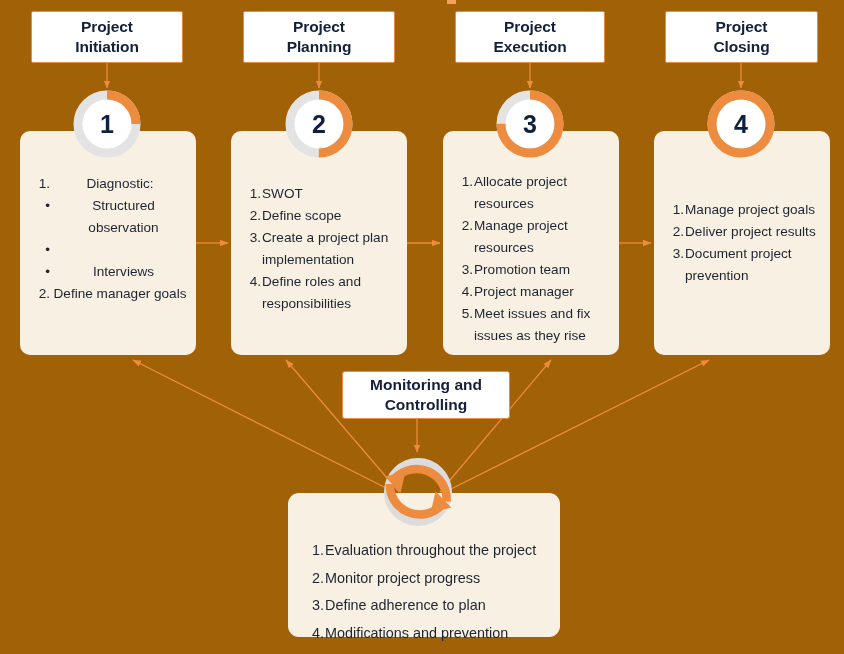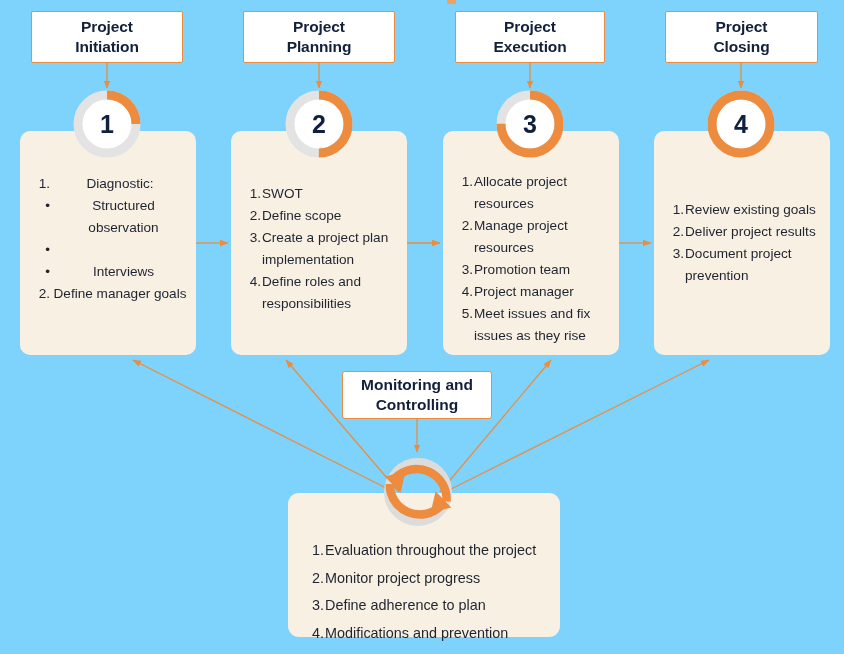--- a/index.html
+++ b/index.html
@@ -7,21 +7,21 @@
     padding: 0;
     background: #ffffff;
   }
   body {
     font-family: "Liberation Sans", sans-serif;
   }
   #stage {
     position: relative;
     width: 844px;
     height: 654px;
-    background: #7dd3fc;
+    background: #a16207;
     overflow: hidden;
   }
   #svg-layer {
     position: absolute;
     left: 0; top: 0;
     width: 844px;
     height: 654px;
     pointer-events: none;
   }
   .phase-header {
@@ -254,21 +254,21 @@
         <span class="li-marker li-num">5.</span>
         <span class="li-text">Meet issues and fix issues as they rise</span>
       </li>
     </ul>
   </div>
 
   <div class="phase-card card-4" style="left:654px; top:131px; width:176px; height:224px;">
     <ul class="card-list" style="margin-top:68px; margin-left:14px; margin-right:6px;">
       <li class="li-row">
         <span class="li-marker li-num">1.</span>
-        <span class="li-text">Review existing goals</span>
+        <span class="li-text">Manage project goals</span>
       </li>
       <li class="li-row">
         <span class="li-marker li-num">2.</span>
         <span class="li-text">Deliver project results</span>
       </li>
       <li class="li-row">
         <span class="li-marker li-num">3.</span>
         <span class="li-text">Document project prevention</span>
       </li>
     </ul>
@@ -299,21 +299,21 @@
   </div>
 
   <div class="ring" style="left:705px; top:88px; width:72px; height:72px;">
     <svg viewBox="0 0 72 72" width="72" height="72">
       <circle cx="36" cy="36" r="29" fill="#ffffff" stroke="#E3E3E3" stroke-width="9"></circle>
       <circle class="ring-prog" cx="36" cy="36" r="29" fill="none" stroke="#ED8B3E" stroke-width="9" stroke-linecap="butt" transform="rotate(-90 36 36)" stroke-dasharray="182.21" stroke-dashoffset="0.00"></circle>
     </svg>
     <div class="ring-num">4</div>
   </div>
 
-  <div class="monitor-header" style="left:342px; top:371px; width:150px; height:48px;">
+  <div class="monitor-header" style="left:342px; top:371px; width:168px; height:48px;">
     <span><span>Monitoring and</span><br><span>Controlling</span></span>
   </div>
 
   <div class="cycle-icon" style="left:372px; top:446px; width:92px; height:92px;">
     <svg viewBox="0 0 92 92" width="92" height="92">
       <circle cx="46" cy="46" r="30" fill="none" stroke="#DCDCDC" stroke-width="8"></circle>
 
       <path d="M 22.8 32.5 A 30 30 0 0 1 74.5 55.5" fill="none" stroke="#ED8B3E" stroke-width="8.5" stroke-linecap="butt"></path>
       <polygon points="13.0,30.5 33.5,25.5 28.5,47.0" fill="#ED8B3E"></polygon>
 

